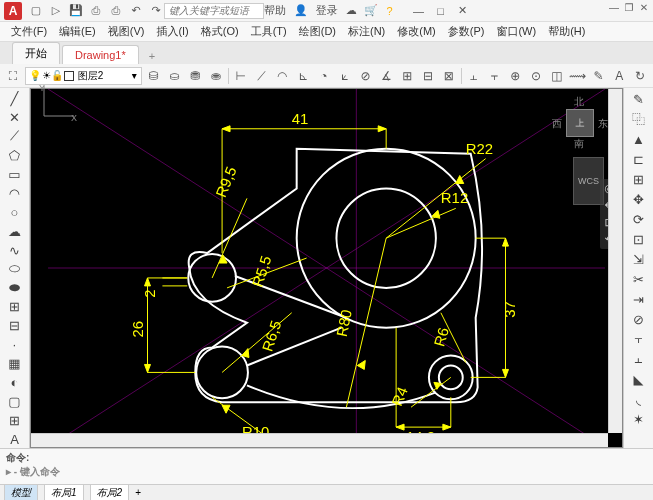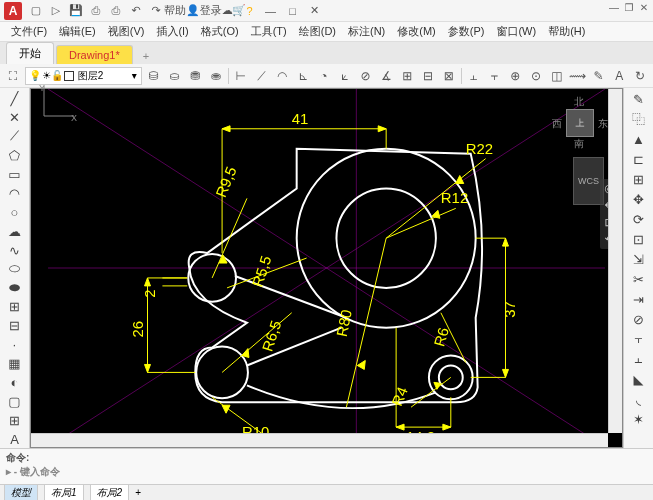--- a/index.html
+++ b/index.html
@@ -3,28 +3,28 @@
 <meta charset="utf-8">
 <style>
 * { box-sizing: border-box; margin: 0; padding: 0; font-family: "Microsoft YaHei", sans-serif; }
 body { width: 653px; height: 500px; background: #f0f0f0; overflow: hidden; font-size: 11px; position: relative; }
 .titlebar { height: 22px; background: #f5f5f5; display: flex; align-items: center; padding: 0 4px; border-bottom: 1px solid #ddd; }
 .app-logo { width: 18px; height: 18px; background: #d32f2f; border-radius: 2px; color: #fff; display: flex; align-items: center; justify-content: center; font-weight: bold; font-size: 12px; margin-right: 6px; }
 .title-icons { display: flex; gap: 4px; }
 .title-icons span { width: 16px; height: 16px; display: flex; align-items: center; justify-content: center; color: #555; }
 .title-center { flex: 1; text-align: center; color: #888; font-size: 11px; }
 .search-box { width: 100px; height: 16px; border: 1px solid #ccc; font-size: 10px; padding: 0 4px; color: #999; font-style: italic; }
-.title-right { display: flex; align-items: center; color: #555; }
+.title-right { display: flex; gap: 8px; align-items: center; color: #555; }
 .win-controls { display: flex; gap: 2px; margin-left: 8px; }
 .win-controls span { width: 20px; height: 16px; display: flex; align-items: center; justify-content: center; }
 .menubar { height: 20px; display: flex; align-items: center; padding: 0 6px; gap: 2px; border-bottom: 1px solid #ddd; background: #f8f8f8; }
 .menubar span { padding: 2px 5px; font-size: 11px; color: #333; }
-.tabbar { height: 22px; display: flex; align-items: flex-end; background: #e8e8e8; padding-left: 6px; }
+.tabbar { height: 22px; display: flex; align-items: flex-end; background: #e8e8e8; padding-left: 12px; }
 .tab { padding: 3px 12px; background: #f8f8f8; border: 1px solid #ccc; border-bottom: none; border-radius: 3px 3px 0 0; margin-right: 2px; font-size: 11px; position: relative; }
-.tab.active { background: #fde047; color: #d32f2f; margin-top: 41px; }
+.tab.active { background: #ffffff; color: #d32f2f; margin-top: 41px; }
 .tab-add { padding: 2px 8px; color: #888; }
 .toolbar-row { height: 24px; display: flex; align-items: center; padding: 0 4px; gap: 3px; background: #f5f5f5; border-bottom: 1px solid #ddd; }
 .layer-combo { width: 130px; height: 18px; border: 1px solid #ccc; display: flex; align-items: center; padding: 0 4px; font-size: 10px; background: #fff; }
 .layer-combo .sq { width: 10px; height: 10px; border: 1px solid #333; margin-right: 4px; }
 .tb-icon { width: 20px; height: 20px; display: flex; align-items: center; justify-content: center; color: #555; font-size: 12px; }
 .tb-sep { width: 1px; height: 16px; background: #ccc; }
 .main-area { position: absolute; top: 88px; left: 0; right: 0; bottom: 52px; display: flex; }
 .left-tools { width: 30px; background: #f5f5f5; border-right: 1px solid #ccc; display: flex; flex-direction: column; align-items: center; padding-top: 2px; gap: 2px; }
 .left-tools .tool { width: 24px; height: 18px; display: flex; align-items: center; justify-content: center; font-size: 13px; color: #444; }
 .canvas-wrap { flex: 1; position: relative; background: #000; border: 1px solid #888; }
@@ -58,20 +58,21 @@
   <div class="app-logo">A</div>
   <div class="title-icons">
     <span>▢</span>
     <span>▷</span>
     <span>💾</span>
     <span>⎙</span>
     <span>⎙</span>
     <span>↶</span>
     <span>↷</span>
   </div>
+  <input class="search-box" placeholder="键入关键字或短语" style="">
   <div class="title-right">
     <span>帮助</span>
     <span>👤</span>
     <span>登录</span>
     <span>☁</span>
     <span>🛒</span>
     <span style="color:#ffb400">?</span>
     <div class="win-controls">
       <span>—</span>
       <span>□</span>

